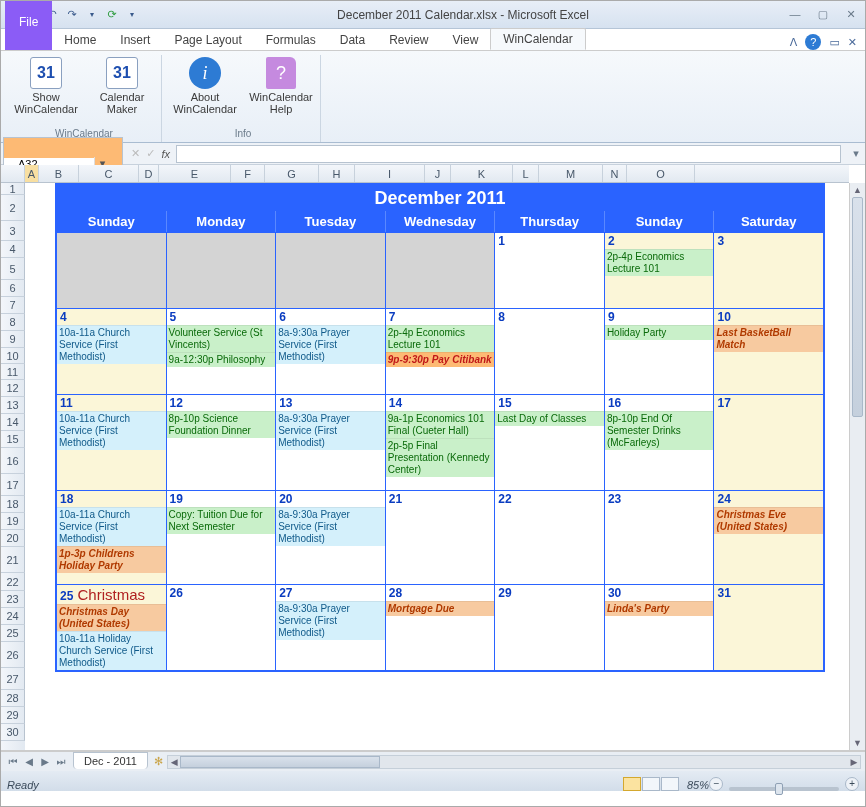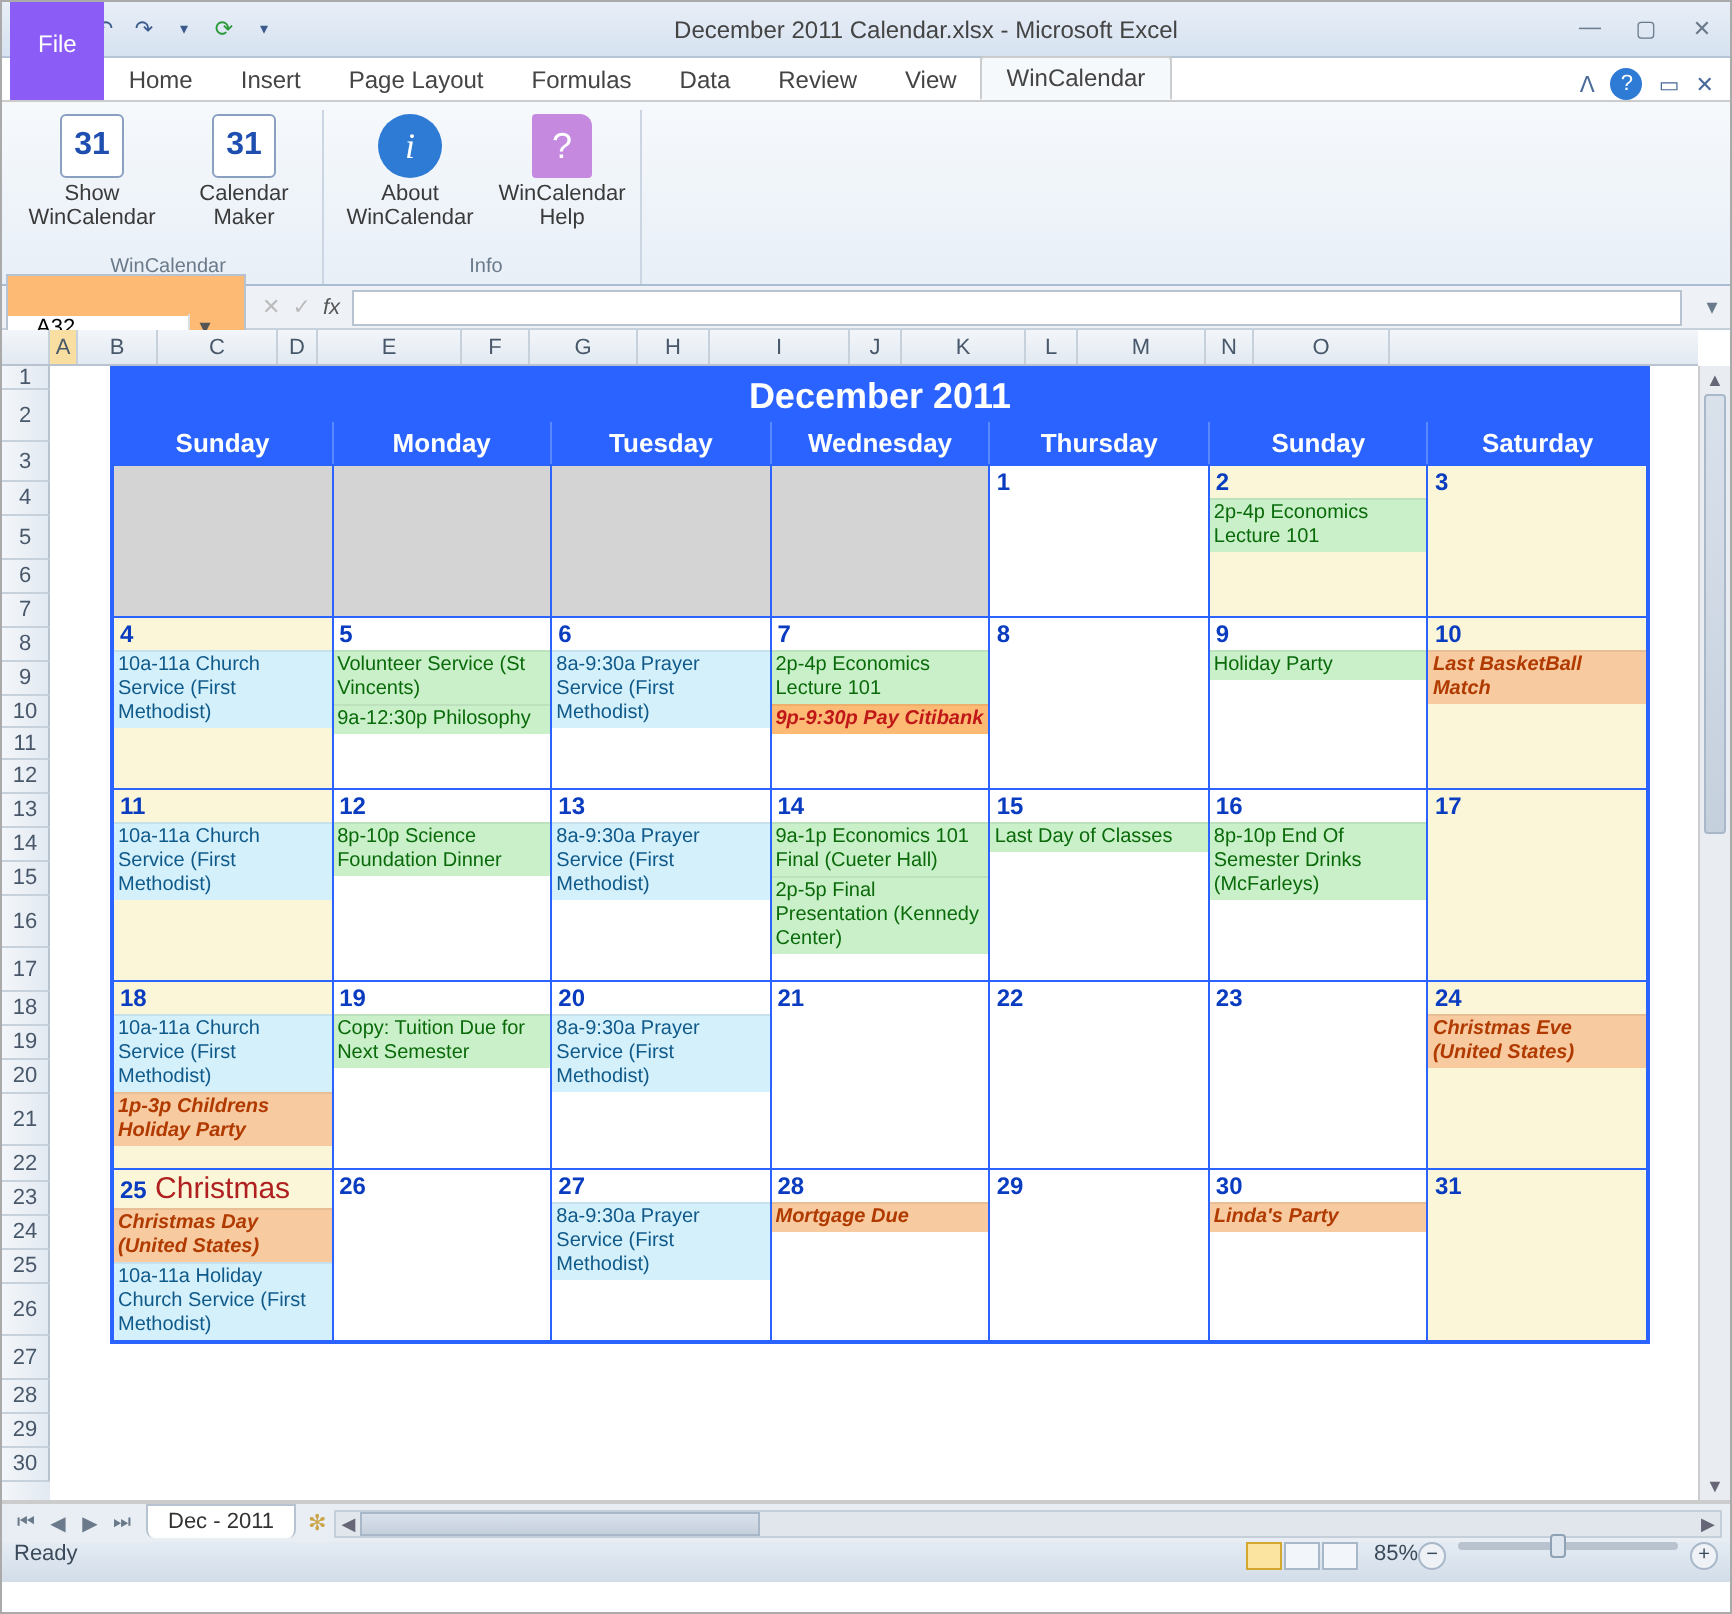--- a/index.html
+++ b/index.html
@@ -70,21 +70,21 @@
   
   .sheetbar{height:20px;display:flex;align-items:center;background:#e9eef4;border-top:1px solid #ccc;}
   .nav-tri{display:flex;gap:0;padding:0 4px;}
   .nav-tri span{width:16px;height:16px;display:flex;align-items:center;justify-content:center;color:#6a7a8a;font-size:10px;}
   .sheet-tab{background:#fff;border:1px solid #b7c3d0;border-bottom:none;padding:2px 10px;font-size:11px;color:#333;border-radius:0 0 4px 4px;transform:translateY(-1px);}
   .insert-sheet{margin-left:6px;color:#caa54a;}
   .hscroll{flex:1;margin:0 4px;position:relative;height:14px;background:#e1e6ec;border:1px solid #c5cfd9;}
   .hscroll .thumb{position:absolute;left:12px;width:200px;top:0;bottom:0;background:linear-gradient(#d9e1eb,#c5d0dd);border:1px solid #a9b8c9;}
   .hscroll .arr{position:absolute;width:12px;top:0;bottom:0;text-align:center;font-size:9px;color:#667;line-height:12px;}
   
-  .statusbar{height:20px;background:linear-gradient(#e4ebf3,#d2dde9);display:flex;align-items:flex-start;padding:0 6px;font-size:11px;color:#3a4a5a;}
+  .statusbar{height:20px;background:linear-gradient(#e4ebf3,#d2dde9);display:flex;align-items:flex-end;padding:0 6px;font-size:11px;color:#3a4a5a;font-style:italic;}
   .statusbar .spacer{flex:1;}
   .view-btns{display:flex;gap:1px;margin-right:8px;}
   .view-btns span{width:18px;height:14px;border:1px solid #a9b8c9;background:#f2f6fa;}
   .view-btns span.active{background:#fbe3a0;border-color:#d4a82e;}
   .zoom-slider{width:110px;height:4px;background:#b8c3cf;position:relative;margin:0 6px;border-radius:2px;}
   .zoom-slider .knob{position:absolute;left:42%;top:-4px;width:8px;height:12px;background:#dde5ee;border:1px solid #8fa1b5;border-radius:2px;}
   .zoom-btn{width:14px;height:14px;border:1px solid #a9b8c9;border-radius:7px;text-align:center;line-height:12px;background:#eef2f7;font-size:10px;}
 </style>
 </head>
 <body>

